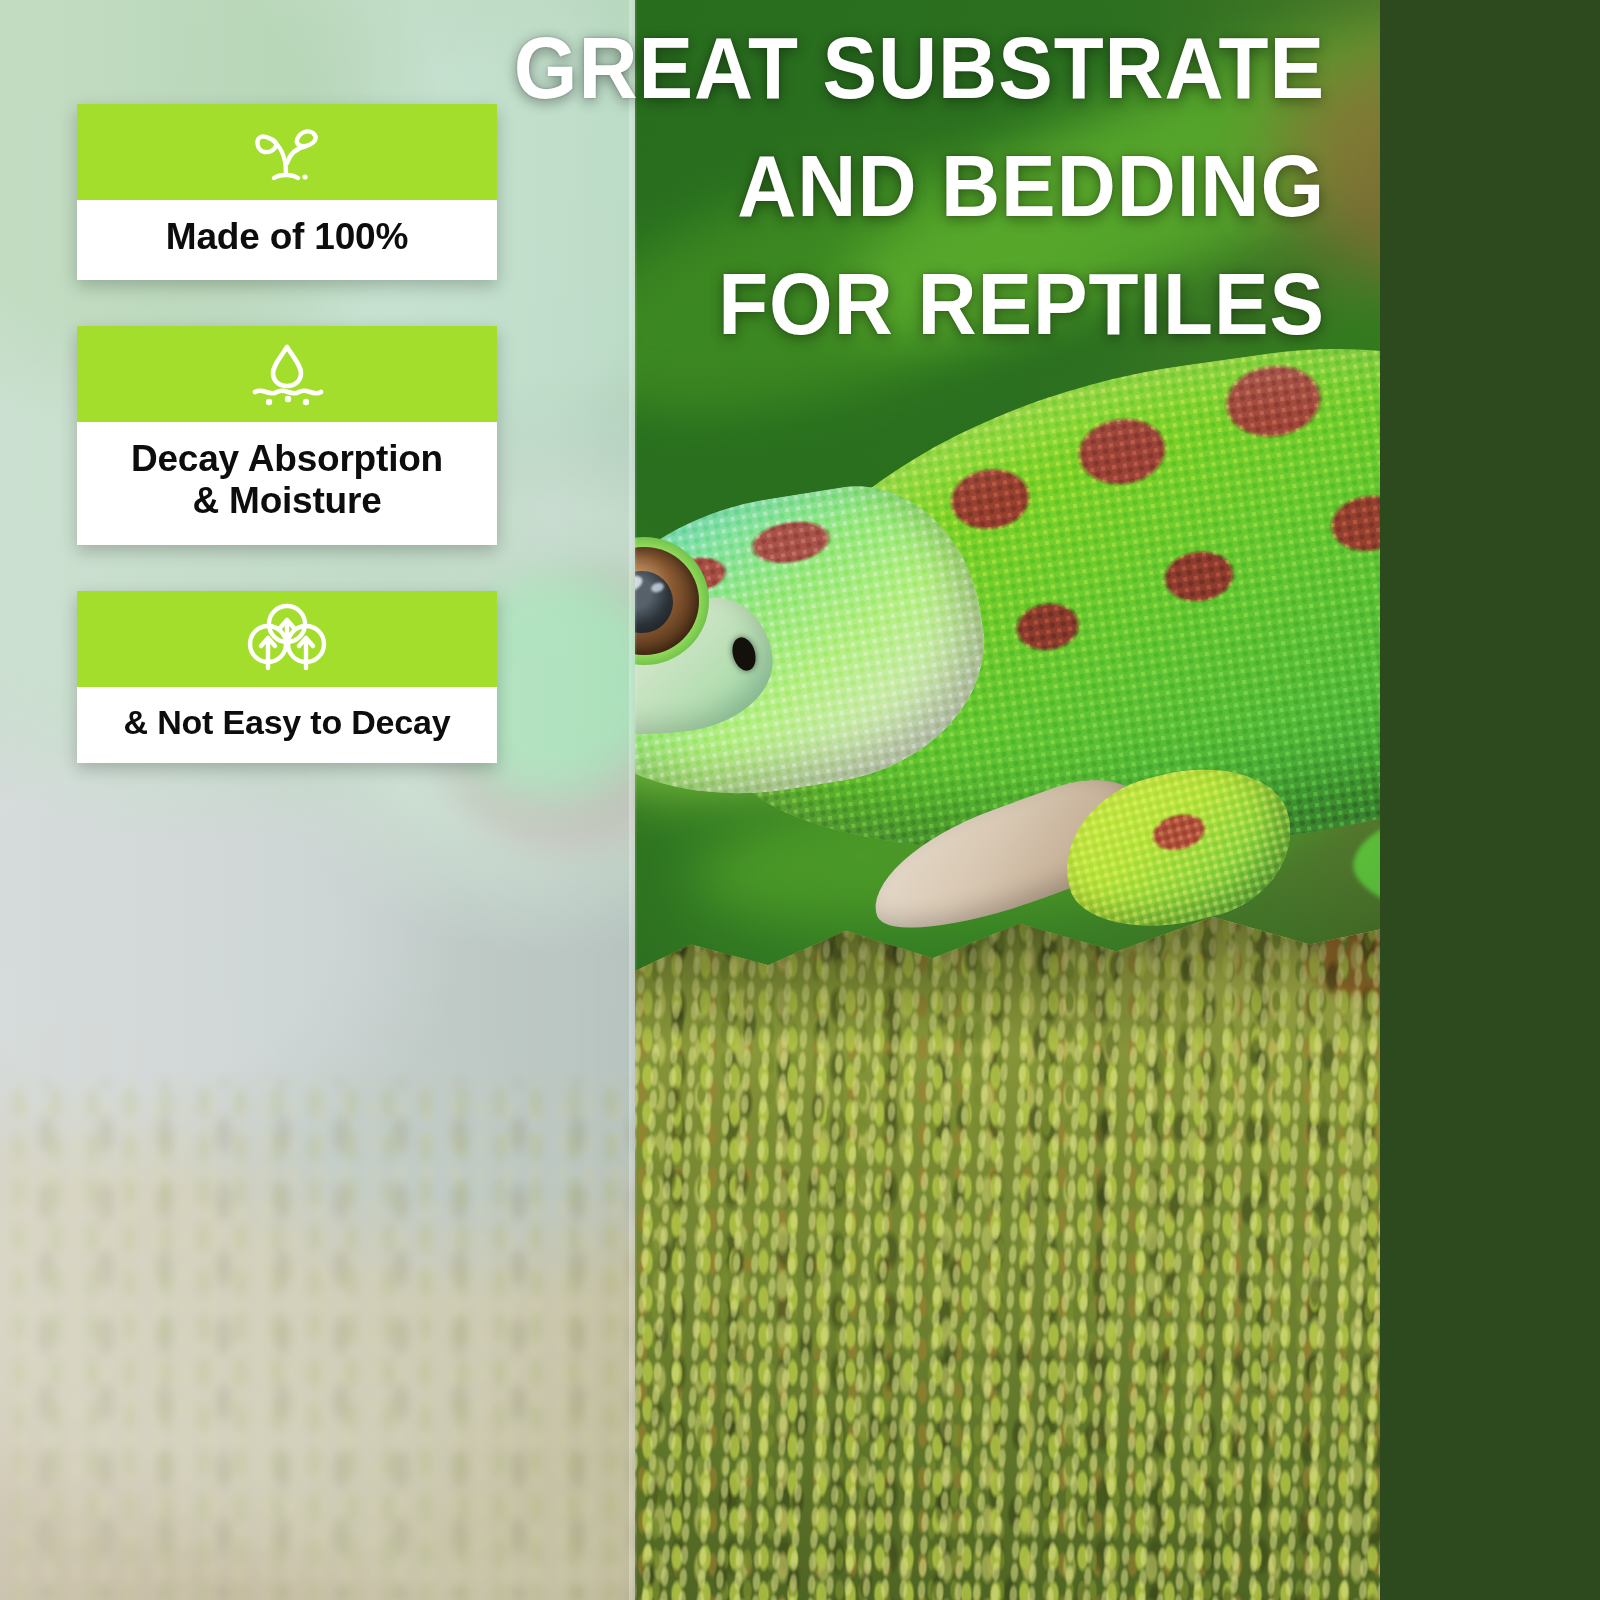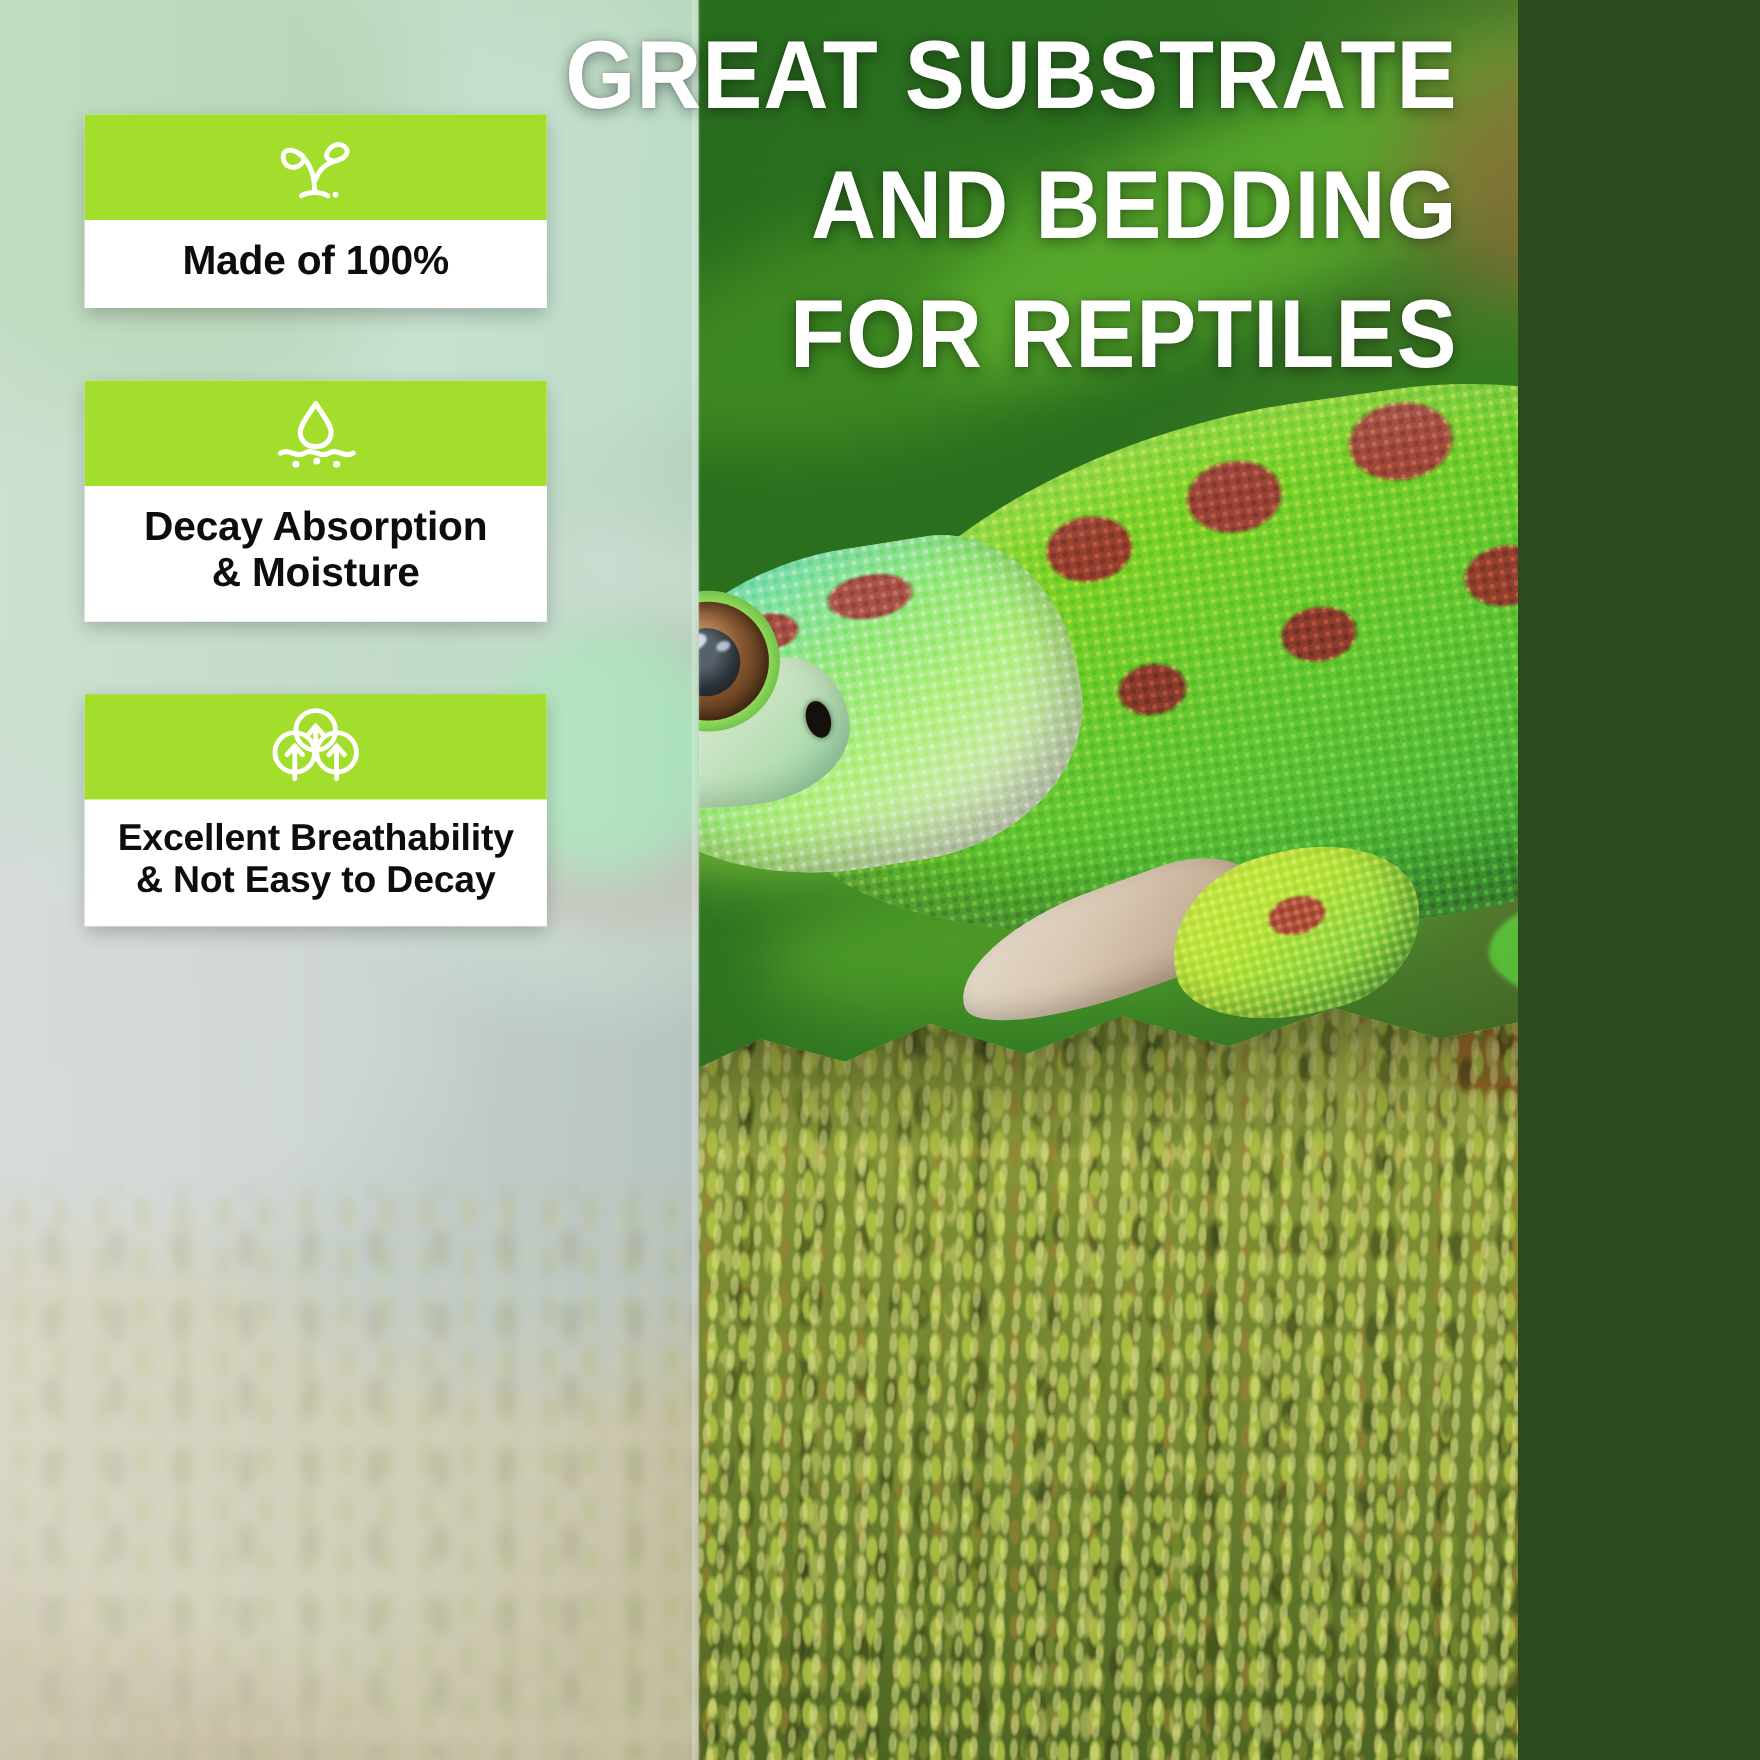--- a/index.html
+++ b/index.html
@@ -217,21 +217,21 @@
     font-weight:700;font-size:88px;line-height:1.0;
     letter-spacing:1px;
     transform:scaleX(.93);transform-origin:right top;
     text-shadow:0 3px 14px rgba(0,0,0,.42), 0 0 3px rgba(0,0,0,.25);
   }
   .headline .hl{display:block;white-space:nowrap;margin-bottom:30px;}
 
   
   .cards{position:absolute;left:77px;top:104px;width:420px;}
   .card{
-    width:420px;margin-bottom:66px;
+    width:420px;margin-bottom:46px;
     box-shadow:0 6px 16px rgba(0,0,0,.22);
     background:#ffffff;
   }
   .card:last-child{margin-bottom:0;}
   .card-icon{
     height:96px;display:flex;align-items:center;justify-content:center;
     background:#A4DE2C;
   }
   .card-icon svg{display:block;}
   .card-text{
@@ -339,20 +339,19 @@
         <svg width="86" height="74" viewBox="0 0 86 74" fill="none" stroke="#ffffff" stroke-width="4.4" stroke-linecap="round" stroke-linejoin="round">
           <circle cx="43" cy="22" r="18"></circle>
           <circle cx="24" cy="42" r="18"></circle>
           <circle cx="62" cy="42" r="18"></circle>
           <path d="M43 44 V18 M43 18 l-7 8 M43 18 l7 8"></path>
           <path d="M24 66 V36 M24 36 l-7 8 M24 36 l7 8"></path>
           <path d="M62 66 V36 M62 36 l-7 8 M62 36 l7 8"></path>
         </svg>
       </div>
       <div class="card-text small">
-        <span class="ln">Excellent Breathability</span>
         <span class="ln">&amp; Not Easy to Decay</span>
       </div>
     </div>
 
 
   </div>
 </div>
 
 </body></html>

